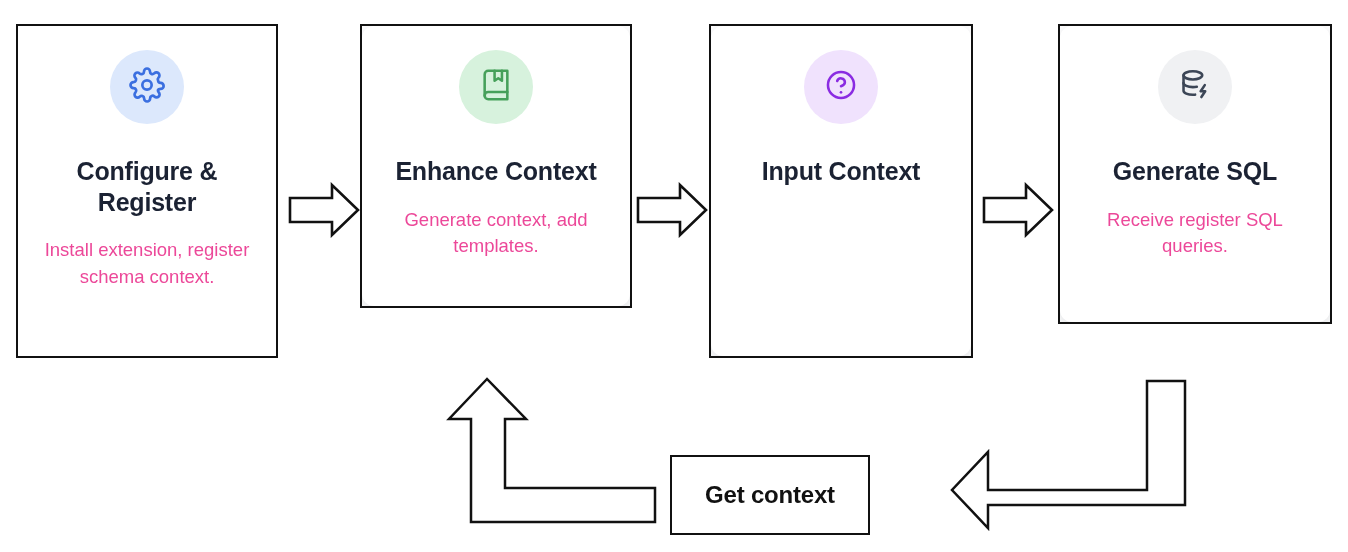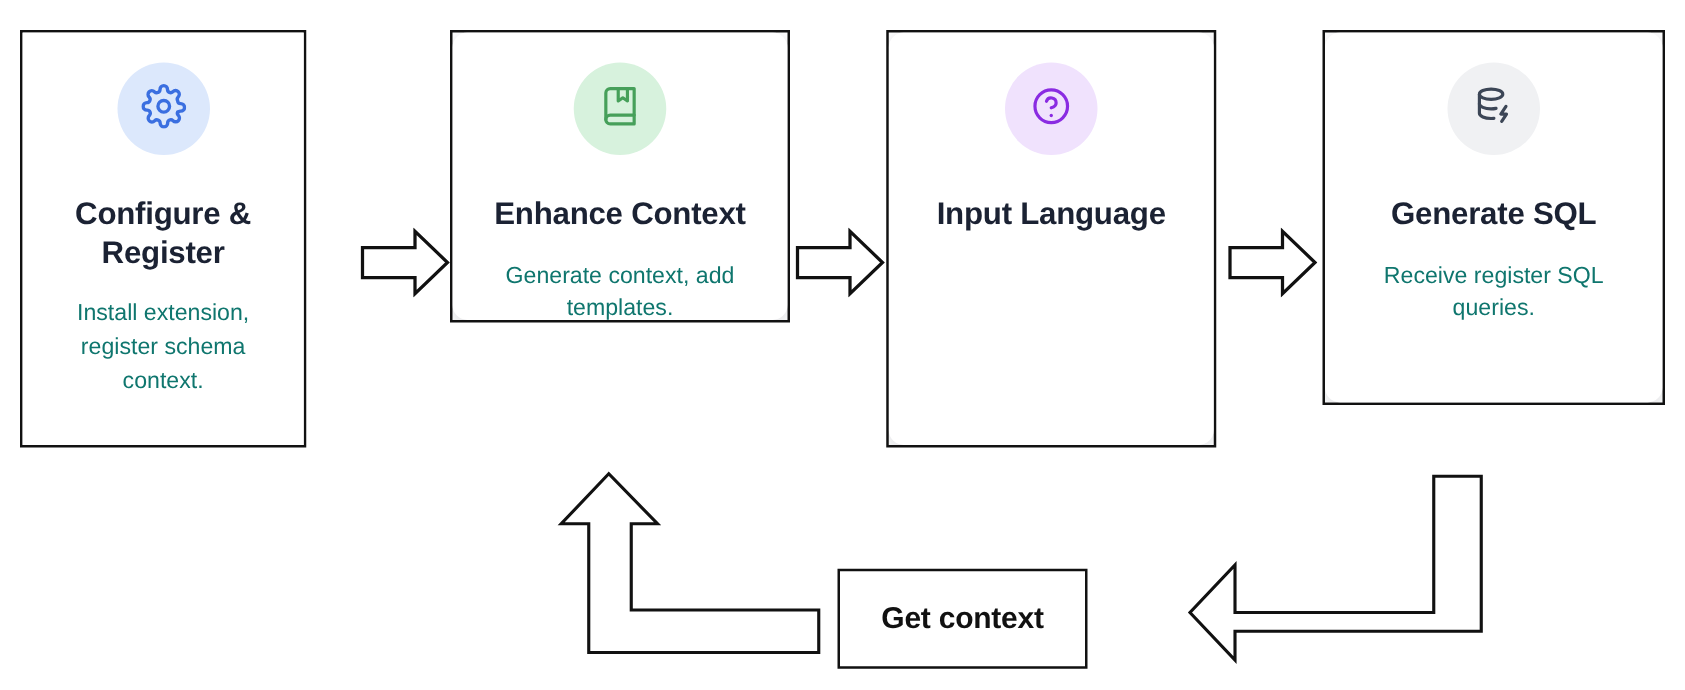--- a/index.html
+++ b/index.html
@@ -59,21 +59,21 @@
     line-height: 1.22;
     color: #1b2233;
     text-align: center;
     margin-top: 32px;
     padding: 0 10px;
     letter-spacing: -0.2px;
   }
   .card-desc {
     font-size: 18.5px;
     line-height: 1.45;
-    color: #0f766e;
+    color: #ec4899;
     text-align: center;
     margin-top: 20px;
     padding: 0 14px;
   }
 
   
   .arrow-right {
     position: absolute;
   }
 
@@ -105,42 +105,42 @@
     stroke: #111111;
     stroke-width: 2.5;
     stroke-linejoin: miter;
   }
 </style>
 </head>
 <body>
 
 <div id="canvas">
 
-  <div class="step-card" style="left:16px; top:24px; width:229px; height:334px;text-decoration:underline;">
+  <div class="step-card" style="left:16px; top:24px; width:262px; height:334px;text-decoration:underline;">
     <div class="card-inner flat">
       <div class="icon-circle" style="background:#dce8fc;">
         <span>
           <svg width="36" height="36" viewBox="0 0 24 24" fill="none" stroke="#3b6fe0" stroke-width="1.8" stroke-linecap="round" stroke-linejoin="round">
             <circle cx="12" cy="12" r="3.1"></circle>
             <path d="M19.4 15a1.65 1.65 0 0 0 .33 1.82l.06.06a2 2 0 1 1-2.83 2.83l-.06-.06a1.65 1.65 0 0 0-1.82-.33 1.65 1.65 0 0 0-1 1.51V21a2 2 0 1 1-4 0v-.09A1.65 1.65 0 0 0 9 19.4a1.65 1.65 0 0 0-1.82.33l-.06.06a2 2 0 1 1-2.83-2.83l.06-.06a1.65 1.65 0 0 0 .33-1.82 1.65 1.65 0 0 0-1.51-1H3a2 2 0 1 1 0-4h.09A1.65 1.65 0 0 0 4.6 9a1.65 1.65 0 0 0-.33-1.82l-.06-.06a2 2 0 1 1 2.83-2.83l.06.06A1.65 1.65 0 0 0 9 4.6a1.65 1.65 0 0 0 1-1.51V3a2 2 0 1 1 4 0v.09a1.65 1.65 0 0 0 1 1.51 1.65 1.65 0 0 0 1.82-.33l.06-.06a2 2 0 1 1 2.83 2.83l-.06.06A1.65 1.65 0 0 0 19.4 9v.09A1.65 1.65 0 0 0 21 10.6h.09a2 2 0 1 1 0 4H21a1.65 1.65 0 0 0-1.6 1z"></path>
           </svg>
         </span>
       </div>
       <div class="card-title">Configure &amp; Register</div>
       <div class="card-desc">Install extension, register schema context.</div>
     </div>
   </div>
 
   <div class="arrow-right" style="left:288px; top:182px; width:72px; height:56px;">
     <svg width="72" height="56" viewBox="0 0 72 56">
       <path d="M2 16 L44 16 L44 3 L70 28 L44 53 L44 40 L2 40 Z" fill="#ffffff" stroke="#111111" stroke-width="2.6" stroke-linejoin="miter"></path>
     </svg>
   </div>
 
-  <div class="step-card" style="left:360px; top:24px; width:272px; height:234px;">
+  <div class="step-card" style="left:360px; top:24px; width:272px; height:284px;">
     <div class="card-inner">
       <div class="icon-circle" style="background:#d7f2dd;">
         <span>
           <svg width="34" height="34" viewBox="0 0 24 24" fill="none" stroke="#46a05a" stroke-width="1.8" stroke-linecap="round" stroke-linejoin="round">
             <path d="M4 19.5A2.5 2.5 0 0 1 6.5 17H20"></path>
             <path d="M6.5 2H20v20H6.5A2.5 2.5 0 0 1 4 19.5v-15A2.5 2.5 0 0 1 6.5 2z"></path>
             <path d="M11 2v7l2.6-1.8L16.2 9V2"></path>
           </svg>
         </span>
       </div>
@@ -159,21 +159,21 @@
     <div class="card-inner">
       <div class="icon-circle" style="background:#f0e2fd;">
         <span>
           <svg width="34" height="34" viewBox="0 0 24 24" fill="none" stroke="#8a2be2" stroke-width="1.8" stroke-linecap="round" stroke-linejoin="round">
             <circle cx="12" cy="12" r="9.2"></circle>
             <path d="M9.3 9.2a2.8 2.8 0 0 1 5.45.9c0 1.85-2.75 2.75-2.75 2.75"></path>
             <circle cx="12" cy="17.2" r="0.95" fill="#8a2be2" stroke="none"></circle>
           </svg>
         </span>
       </div>
-      <div class="card-title">Input Language</div>
+      <div class="card-title">Input Context</div>
     </div>
   </div>
 
   <div class="arrow-right" style="left:982px; top:182px; width:72px; height:56px;">
     <svg width="72" height="56" viewBox="0 0 72 56">
       <path d="M2 16 L44 16 L44 3 L70 28 L44 53 L44 40 L2 40 Z" fill="#ffffff" stroke="#111111" stroke-width="2.6" stroke-linejoin="miter"></path>
     </svg>
   </div>
 
   <div class="step-card" style="left:1058px; top:24px; width:274px; height:300px;">

